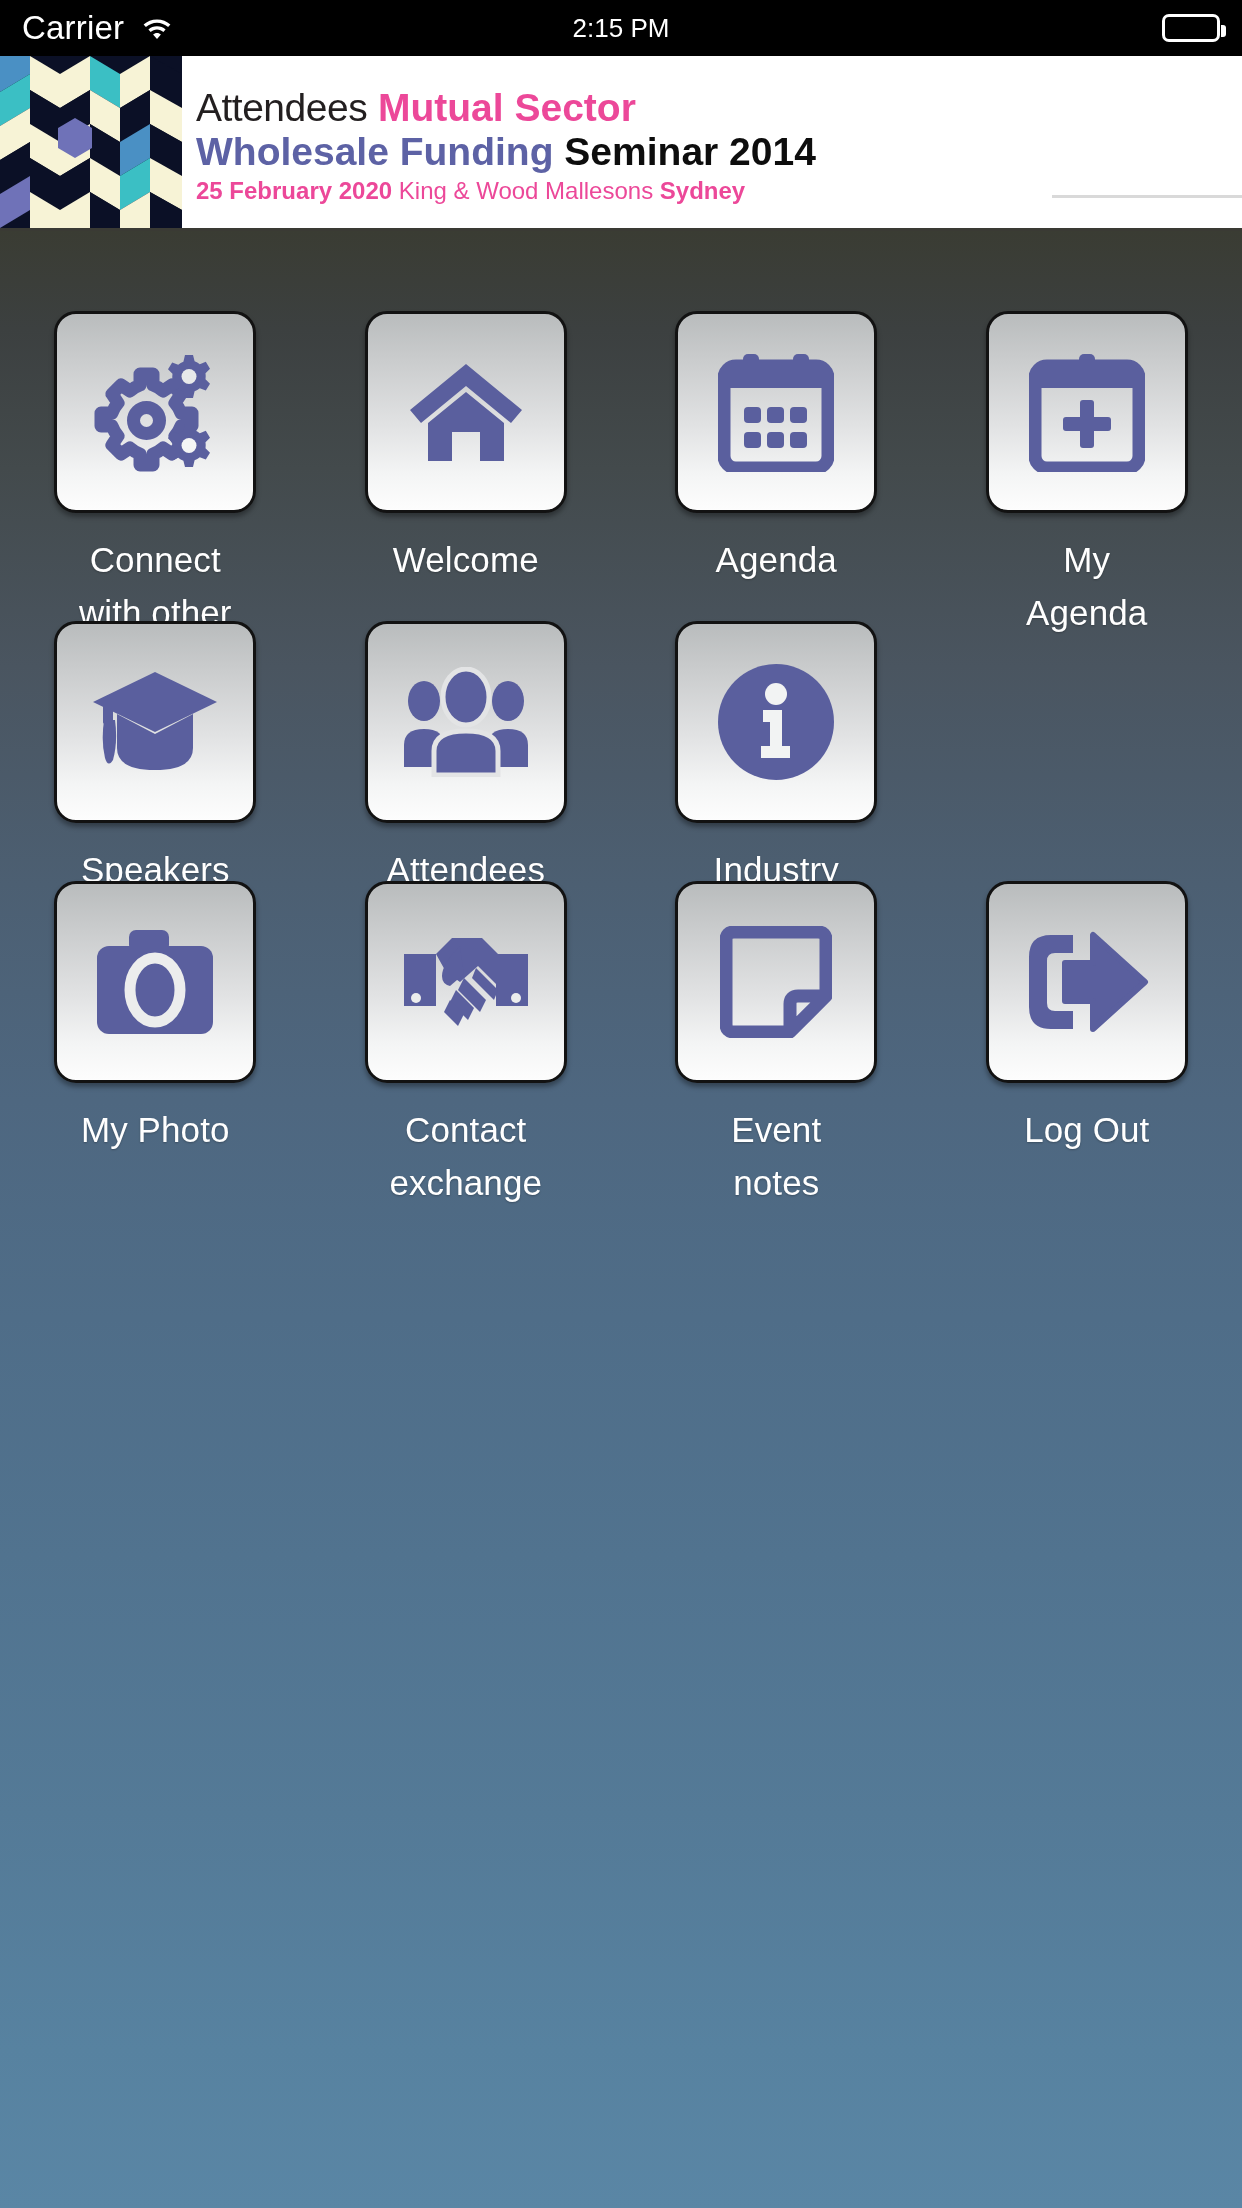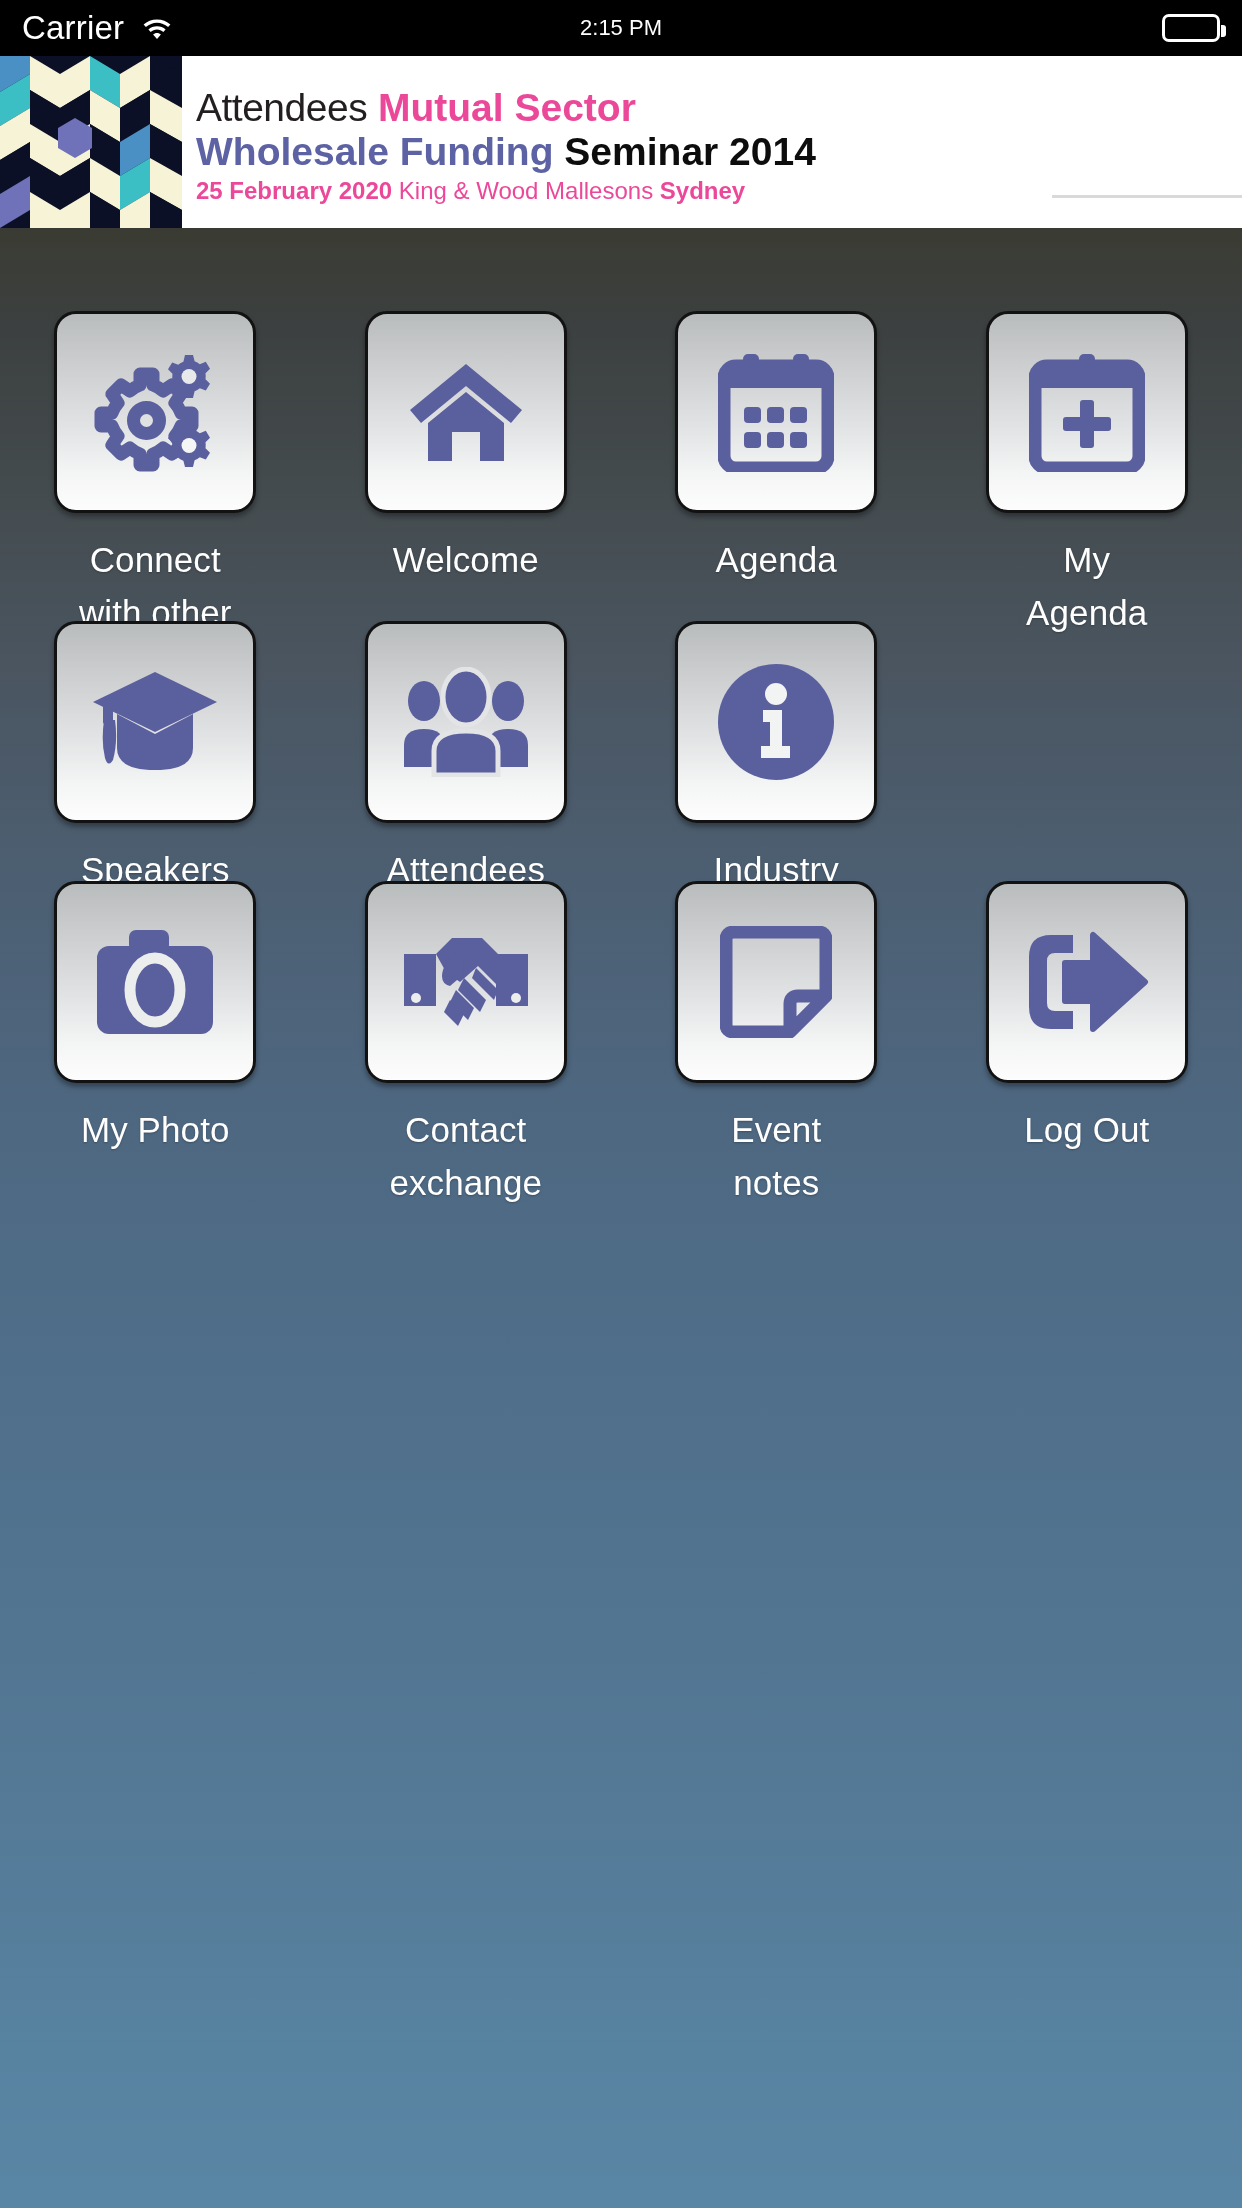--- a/index.html
+++ b/index.html
@@ -24,21 +24,21 @@
   }
   .sb-left{
     position:absolute; left:22px; top:0; height:56px;
     display:flex; align-items:center; gap:18px;
   }
   .sb-carrier{ font-size:33px; letter-spacing:.2px; }
   .sb-wifi{ width:30px; height:26px; display:block; }
   .sb-time{
     position:absolute; left:0; right:0; top:0; height:56px;
     display:flex; align-items:center; justify-content:center;
-    font-size:22px; font-weight:400;
+    font-size:26px; font-weight:400;
   }
   .sb-batt{
     position:absolute; right:22px; top:14px;
     width:58px; height:28px;
     border:3px solid #fff; border-radius:7px;
   }
   .sb-batt::after{
     content:""; position:absolute; right:-9px; top:8px;
     width:5px; height:12px; background:#fff; border-radius:0 3px 3px 0;
   }

